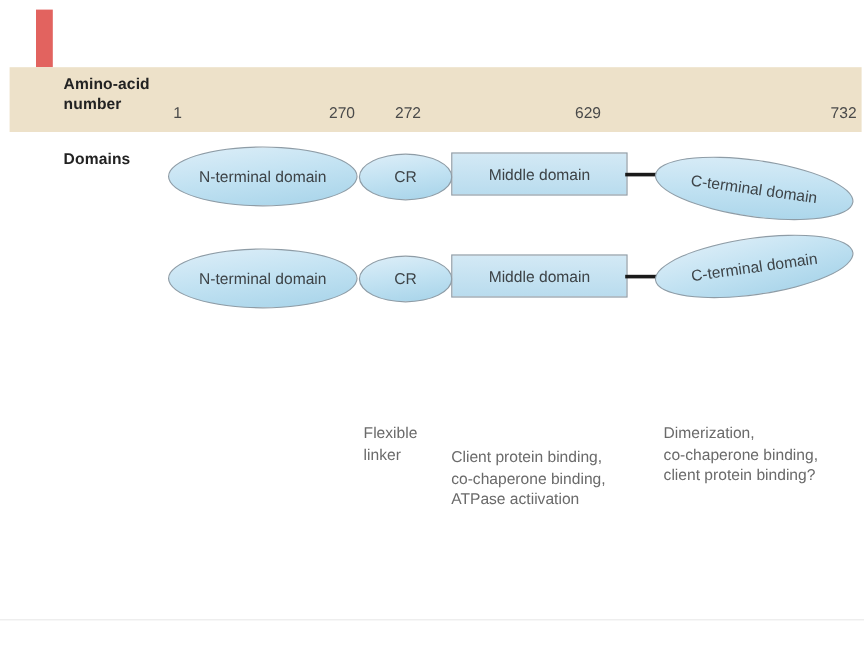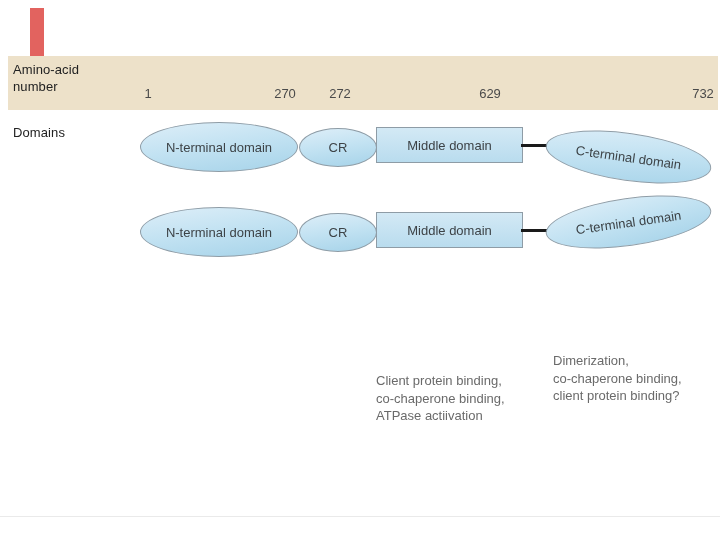--- a/index.html
+++ b/index.html
@@ -8,22 +8,22 @@
     --label-text:#222222; --muted-text:#6a6a6a; --shape-text:#3d4347;
   }
   html,body{margin:0;padding:0;}
   body{background:#ffffff;font-family:"Liberation Sans","DejaVu Sans",sans-serif;}
   .canvas{position:relative;width:720px;height:540px;background:#ffffff;overflow:hidden;}
 
   .pinkbar{position:absolute;left:30px;top:8px;width:14px;height:48px;background:var(--pink-bar);}
 
   .band{position:absolute;left:8px;top:56px;width:710px;height:54px;background:var(--band-bg);}
 
-  .bold-label{position:absolute;font-size:13px;font-weight:normal;color:var(--label-text);
-    line-height:17px;white-space:pre-line;letter-spacing:.1px;}
+  .bold-label{position:absolute;font-size:13px;font-weight:bold;color:var(--label-text);
+    line-height:17px;white-space:pre-line;letter-spacing:.1px;margin-left:40px;}
   .header-label{left:13px;top:61px;}
   .domains-label{left:13px;top:124px;}
   .functions-label{left:13px;top:351px;}
 
   .num{position:absolute;top:86px;transform:translateX(-50%);font-size:13px;color:#4a4a4a;}
 
   .shape{position:absolute;display:flex;align-items:center;justify-content:center;
     box-sizing:border-box;border:1.5px solid var(--shape-border);
     font-size:13px;color:var(--shape-text);text-align:center;}
   .ellipse{border-radius:50%;
@@ -77,20 +77,22 @@
 
   <div class="row2">
     <div class="shape ellipse nterm">N-terminal domain</div>
     <div class="shape ellipse cr">CR</div>
     <div class="shape rect middle">Middle domain</div>
     <div class="connector c2"></div>
     <div class="shape ellipse cterm">C-terminal domain</div>
   </div>
 
 
+  <div class="func-col fc1">Flexible
+linker</div>
   <div class="func-col fc2">Client protein binding,
 co-chaperone binding,
 ATPase actiivation</div>
   <div class="func-col fc3">Dimerization,
 co-chaperone binding,
 client protein binding?</div>
 
   <div class="hairline"></div>
 </div>
 

